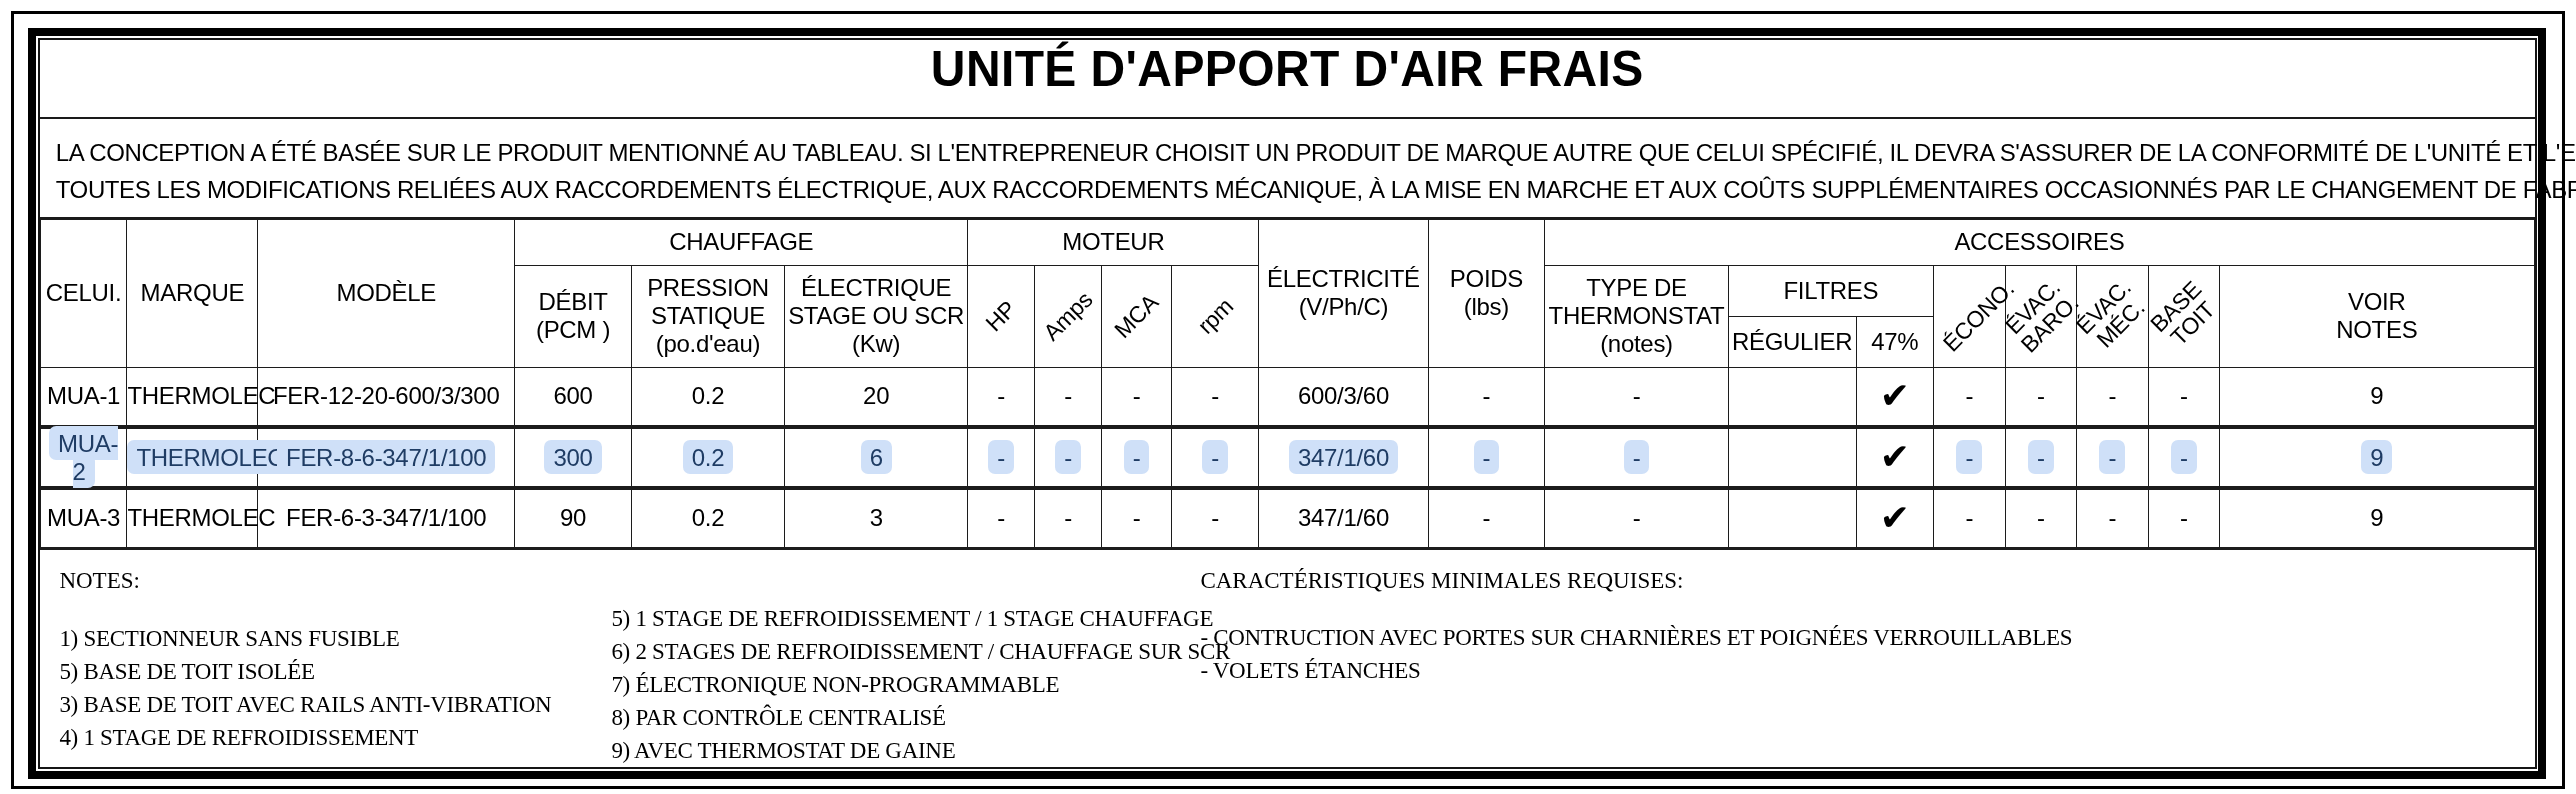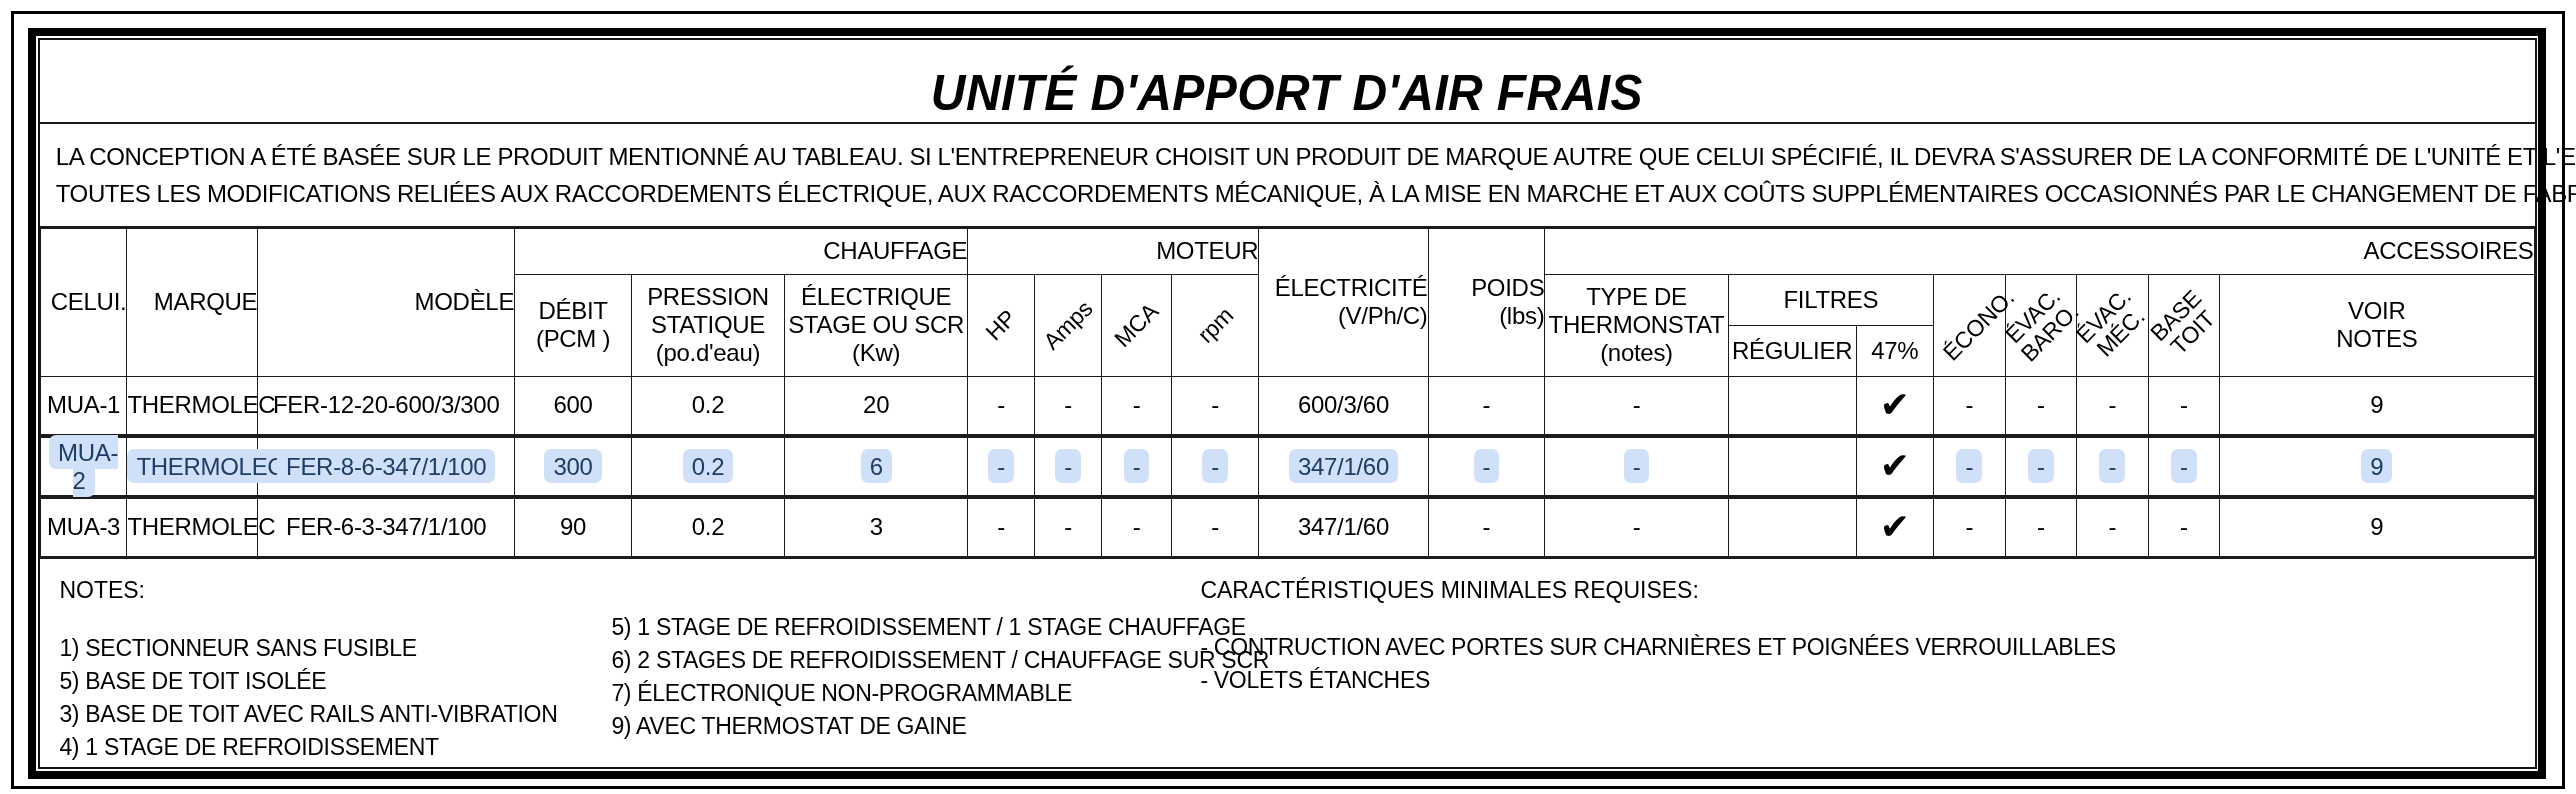--- a/index.html
+++ b/index.html
@@ -3,50 +3,50 @@
 <meta charset="utf-8">
 <style>
   html,body{margin:0;padding:0;background:#ffffff;}
   .page{position:relative;width:2576px;height:794px;background:#fff;color:#000;
         font-family:"Liberation Sans",sans-serif;overflow:hidden;}
   .outer-frame{position:absolute;left:10.7px;top:10.7px;right:10.7px;bottom:5.4px;border:3.6px solid #000;}
   .thick-frame{position:absolute;left:14.3px;top:14.3px;right:16px;bottom:7.1px;border:8px solid #000;}
   .inner-frame{position:absolute;inset:1.8px;border:2.7px solid #151515;display:flex;flex-direction:column;background:#fff;}
 
   
-  .title-row{height:82px;border-bottom:2.7px solid #1a1a1a;display:flex;align-items:flex-end;justify-content:center;font-style:italic;}
+  .title-row{height:82px;border-bottom:2.7px solid #1a1a1a;display:flex;align-items:flex-start;justify-content:center;}
   .title-row h1{margin:0;font-size:50px;font-weight:bold;letter-spacing:0.4px;transform:scaleX(0.96);}
 
   
   .intro{height:104px;border-bottom:2.7px solid #1a1a1a;padding:14.3px 16px 0 16px;box-sizing:border-box;}
   .intro-line{font-size:24px;line-height:37px;letter-spacing:-0.4px;white-space:nowrap;}
 
   
   table.schedule{width:100%;border-collapse:collapse;table-layout:fixed;}
   table.schedule th,table.schedule td{border:1.8px solid #1c1c1c;padding:0;text-align:center;vertical-align:middle;
         font-weight:normal;font-size:24px;letter-spacing:-0.3px;overflow:visible;}
-  tr.r-group th{height:45px;text-align:right;}
+  tr.r-group th{height:45px;}
   tr.r-sub th{height:50px;}
   tr.r-filter th{height:50px;text-align:center;}
   .th-multi{white-space:pre-line;line-height:28px;}
   .rot{display:inline-block;transform:rotate(-45deg);white-space:pre-line;line-height:24px;font-size:23px;}
   tr.data-row td{height:57px;}
   tr.data-row.sep td{border-top-width:4.5px;}
   tr.data-row.last td{border-bottom-width:3.6px;}
   td.ident{font-weight:bold;font-size:26px;margin-top:36px;}
   td.small{font-size:21.4px;letter-spacing:-0.3px;}
   td.voir{text-align:left;padding-left:14.3px;}
   .check{font-family:"DejaVu Sans",sans-serif;font-size:36px;font-weight:bold;line-height:1;}
   
   tr.row-selected td span.v{background:#cfe0f8;color:#1f3c64;border-radius:7.1px;padding:3.6px 9px;}
   tr.row-selected td span.v:empty{background:none;padding:0;}
   tr.row-selected td span.check{background:none;color:#000;padding:0;border-radius:0;}
 
   
-  .notes-area{flex:1;display:flex;flex-direction:row;padding:18px 0 0 19.6px;box-sizing:border-box;font-size:23px;}
+  .notes-area{flex:1;display:flex;flex-direction:row;padding:18px 0 0 19.6px;box-sizing:border-box;font-size:23px;font-family:Liberation Serif, serif;}
   .notes-col1{width:552px;}
   .notes-col2{width:589px;padding-top:34px;}
   .notes-col3{flex:1;}
   .notes-title{margin-bottom:28.6px;}
   .note-item{line-height:33px;white-space:nowrap;letter-spacing:-0.3px;}
   .carac-title{margin-bottom:27px;}
 </style>
 </head>
 <body>
 
@@ -208,20 +208,21 @@
             <div class="notes-title">NOTES:</div>
             <div class="note-item">1)  SECTIONNEUR SANS FUSIBLE</div>
             <div class="note-item">5)  BASE DE TOIT ISOLÉE</div>
             <div class="note-item">3)  BASE DE TOIT AVEC RAILS ANTI-VIBRATION</div>
             <div class="note-item">4) 1 STAGE DE REFROIDISSEMENT</div>
           </div>
           <div class="notes-col2">
             <div class="note-item">5) 1 STAGE DE REFROIDISSEMENT / 1 STAGE CHAUFFAGE</div>
             <div class="note-item">6)  2 STAGES DE REFROIDISSEMENT / CHAUFFAGE SUR SCR</div>
             <div class="note-item">7)  ÉLECTRONIQUE NON-PROGRAMMABLE</div>
+            <div class="note-item">8)  PAR CONTRÔLE CENTRALISÉ</div>
             <div class="note-item">9) AVEC THERMOSTAT DE GAINE</div>
           </div>
           <div class="notes-col3">
             <div class="carac-title">CARACTÉRISTIQUES MINIMALES REQUISES:</div>
             <div class="note-item">-  CONTRUCTION AVEC PORTES SUR CHARNIÈRES ET POIGNÉES VERROUILLABLES</div>
             <div class="note-item">-  VOLETS ÉTANCHES</div>
           </div>
         </div>
 
       </div>

